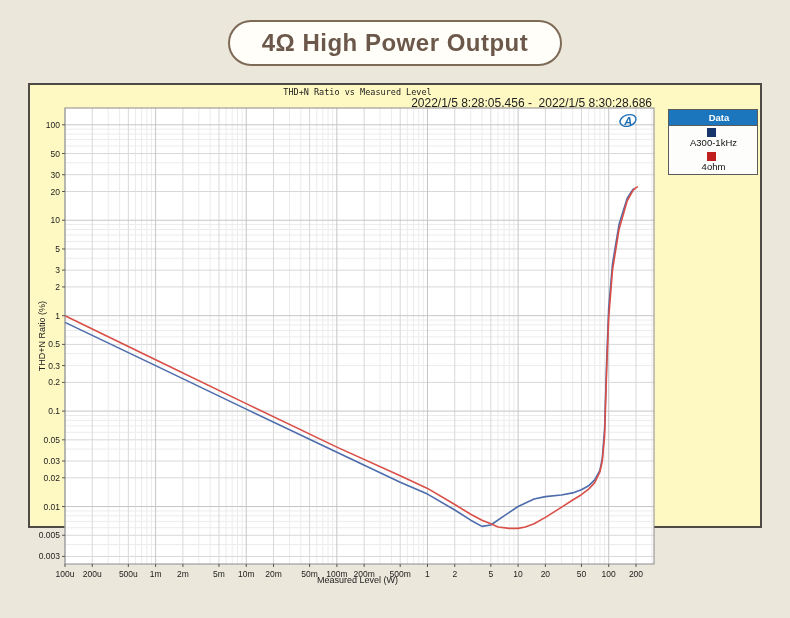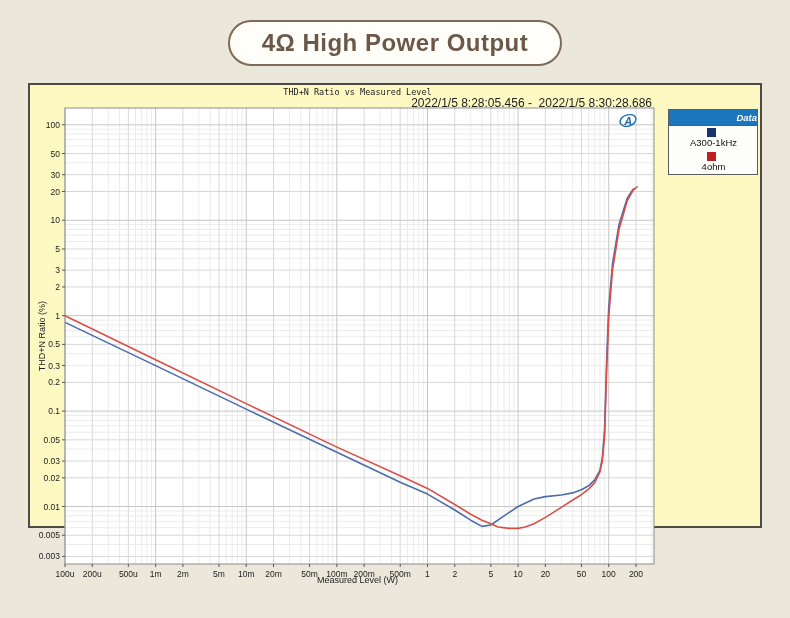--- a/index.html
+++ b/index.html
@@ -37,22 +37,22 @@
   .annotation{
     position:absolute;left:0;width:734px;top:210px;text-align:center;
     font-size:46px;letter-spacing:1px;color:#f4433a;white-space:nowrap;
   }
   .legend{
     position:absolute;left:638px;top:24px;width:90px;
     background:#fdfdfc;border:1px solid #5b5b5b;box-sizing:border-box;
     font-size:9.5px;color:#111;
   }
   .legend-header{
-    background:#1b76bd;color:#fff;font-weight:bold;text-align:right;
-    font-size:9.5px;padding:2px 0 2px 12px;border-bottom:1px solid #5b5b5b;font-style:italic;
+    background:#1b76bd;color:#fff;font-weight:bold;text-align:center;
+    font-size:9.5px;padding:2px 0 2px 12px;border-bottom:1px solid #5b5b5b;
   }
   .legend-row{display:flex;align-items:center;padding:2px 3px 2px 4px;flex-direction:column;}
   .legend-swatch{width:9px;height:9px;display:inline-block;margin-right:4px;flex:0 0 auto;}
   .ap-logo{position:absolute;left:588px;top:26px;width:20px;height:18px;}
 </style>
 </head>
 <body>
 
 <div class="badge">4Ω High Power Output</div>
 

